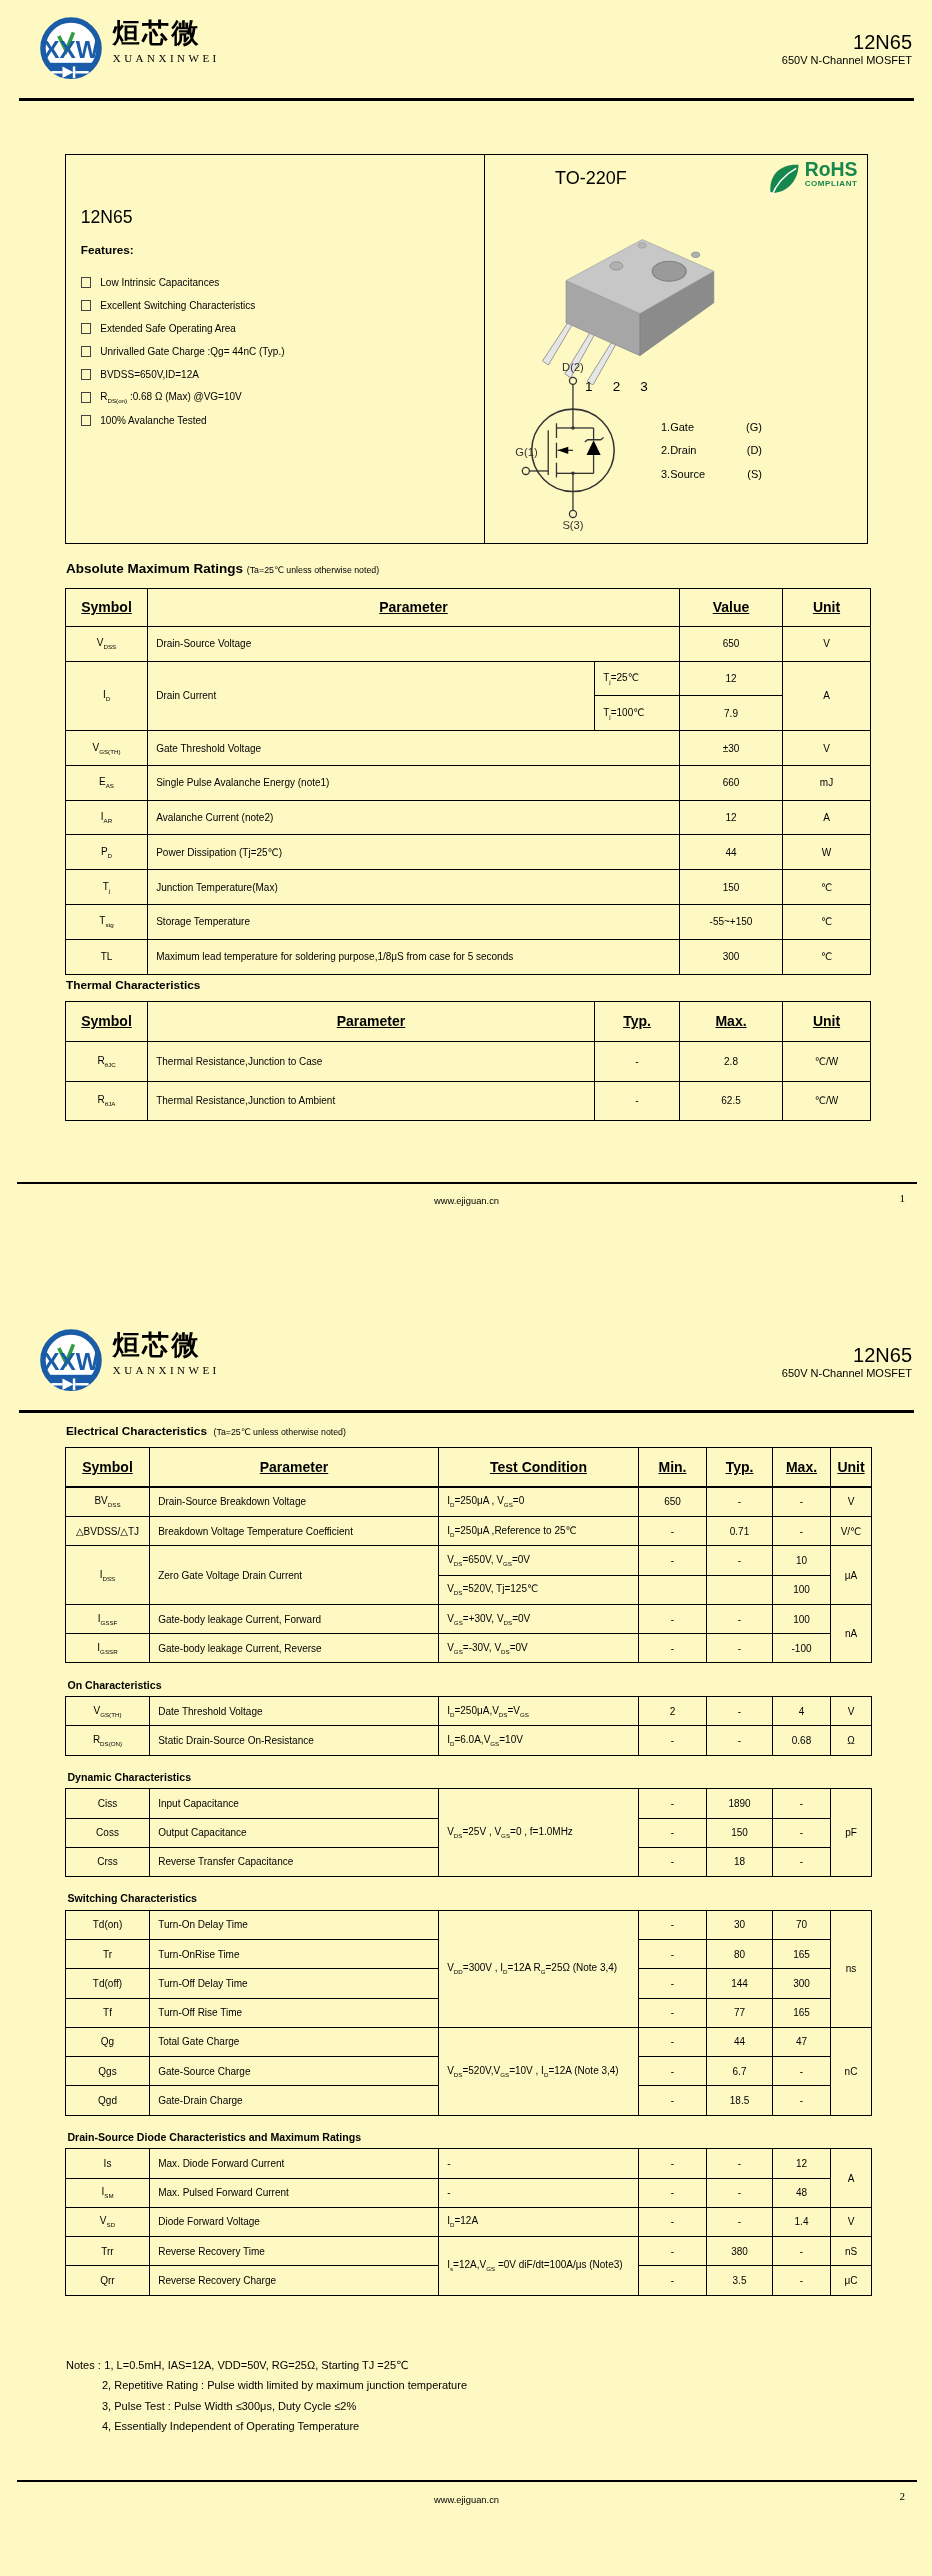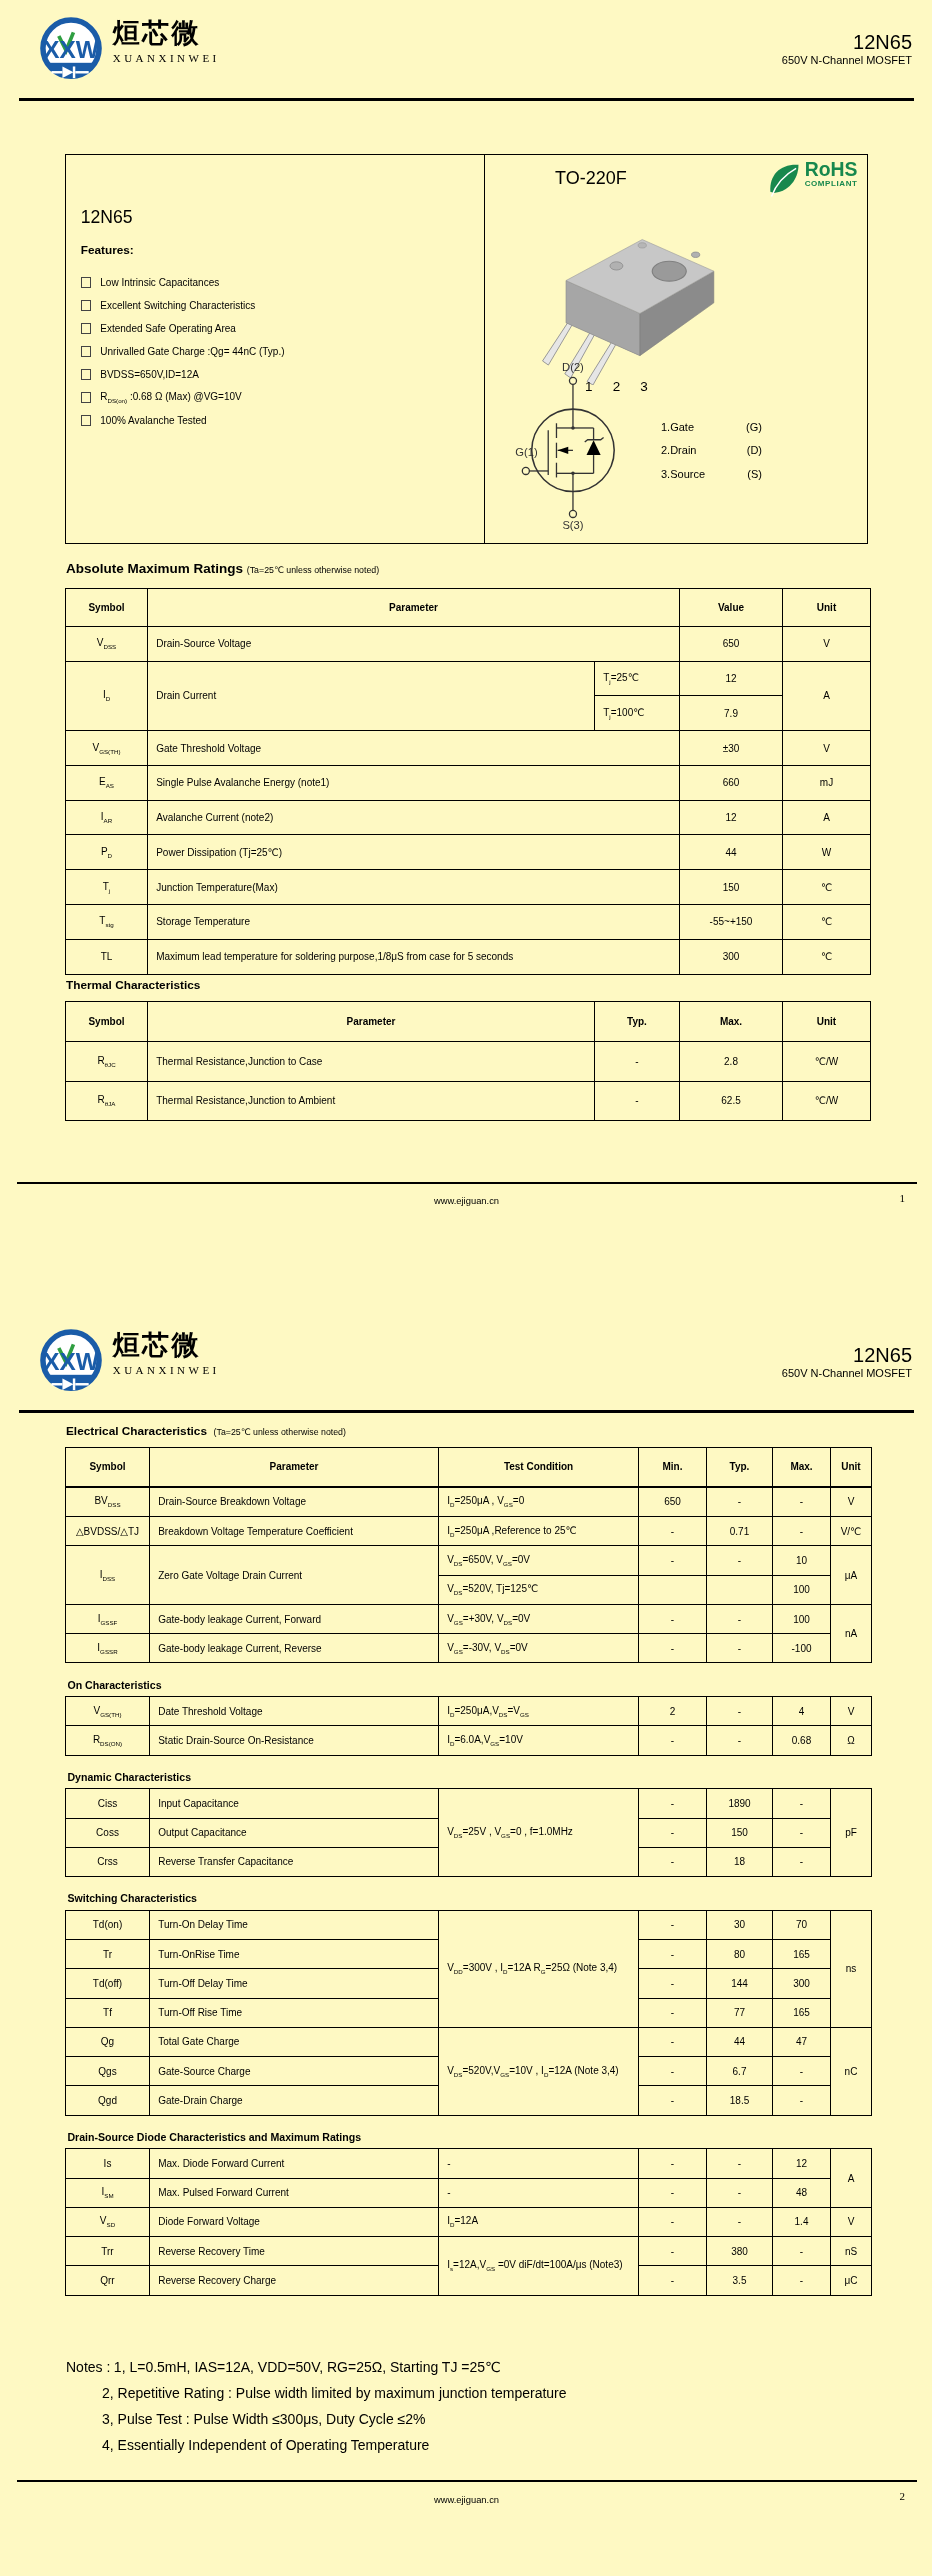--- a/index.html
+++ b/index.html
@@ -35,31 +35,31 @@
   .pin-row{display:flex;justify-content:space-between;font-size:11px;height:23.5px;align-items:center;}
   
   .h1{font-size:13.5px;font-weight:bold;}
   .h1 .note{font-size:8.8px;font-weight:normal;}
   .h2{font-size:11.8px;font-weight:bold;}
   .h2 .note{font-size:8.8px;font-weight:normal;}
   
   table.dt{border-collapse:collapse;table-layout:fixed;width:805px;border:1.8px solid #000;}
   table.dt td{border:1.2px solid #000;border-top-width:1.8px;border-bottom-width:1.8px;
               font-size:10px;text-align:center;padding:2.4px 4.7px;vertical-align:middle;word-wrap:break-word;}
-  table.dt tr.hdr td{font-size:10px;font-weight:bold;}
+  table.dt tr.hdr td{font-size:14px;font-weight:bold;text-decoration:underline;}
   table.dt td.lft{text-align:left;padding-left:8.2px;}
   .amr td{height:29px;}
   .amr tr.hdr td{height:32px;}
   .thr td{height:34px;}
   .ec td{height:23.5px;}
   .ec tr.hdr td{height:33px;}
   .sechead{width:805px;padding:15.3px 2.4px 5.3px 2.4px;font-size:10.6px;font-weight:bold;box-sizing:border-box;}
   sub{font-size:0.62em;}
   
-  .notes{font-size:14px;line-height:1.85;}
+  .notes{font-size:11px;line-height:1.85;}
   .nlabel{margin-right:3.5px;}
   .nindent{padding-left:36px;}
   .footer-site{position:absolute;left:0;right:0;text-align:center;font-size:9.4px;}
   .pagenum{position:absolute;right:28px;font-size:11px;font-family:"Liberation Serif","DejaVu Serif",serif;}
 </style>
 </head>
 <body>
 
 <div id="doc">
 

